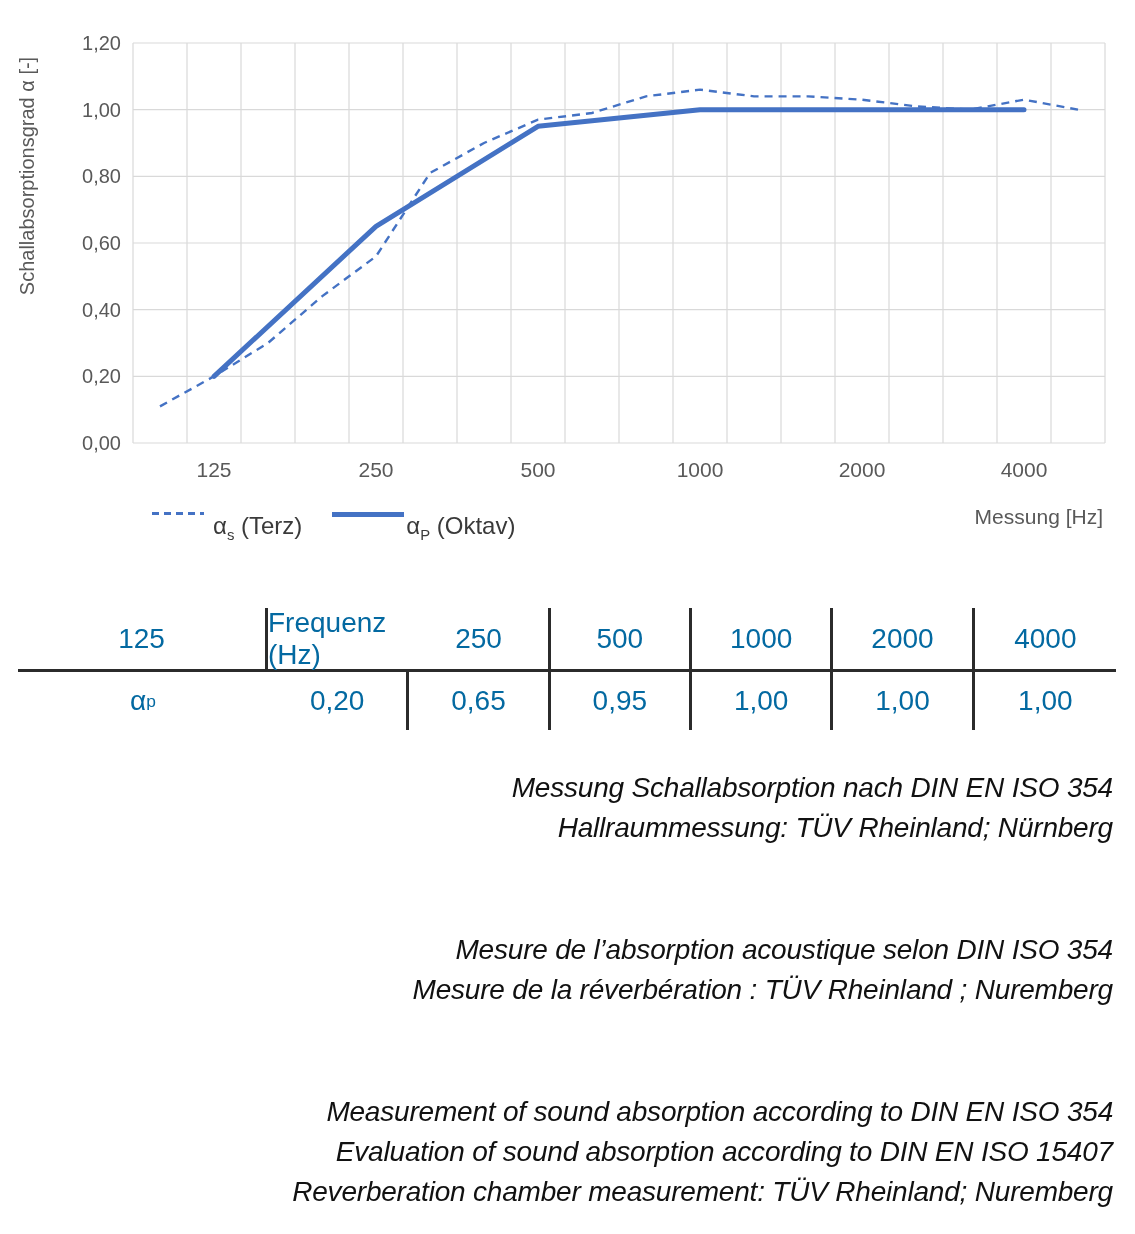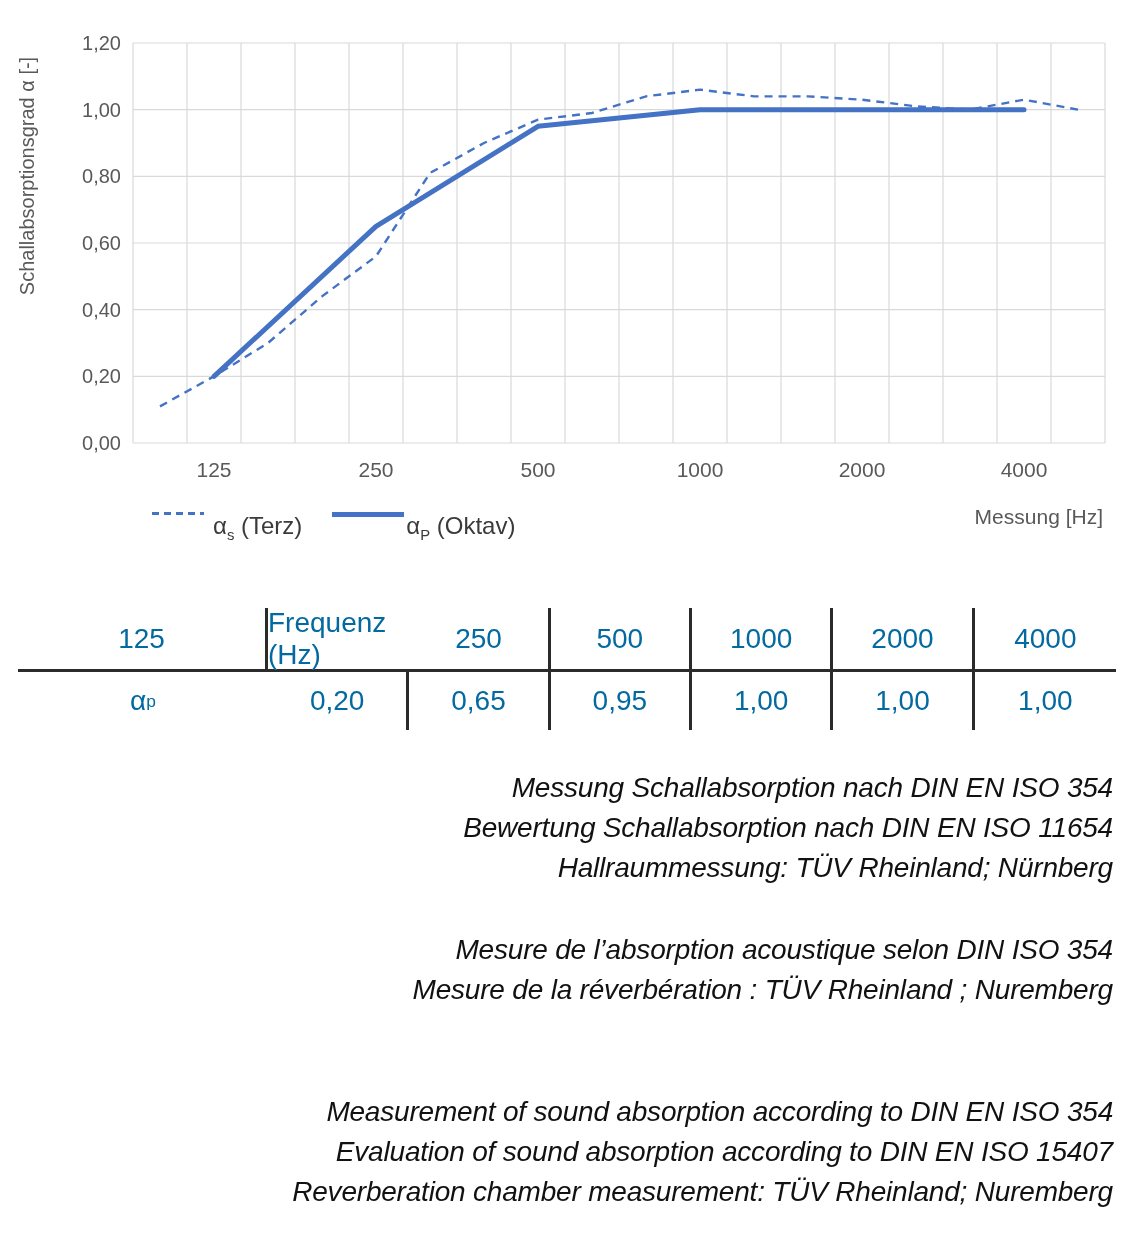--- a/index.html
+++ b/index.html
@@ -109,21 +109,20 @@
     <div class="c dat vr">0,65</div>
     <div class="c dat vr">0,95</div>
     <div class="c dat vr">1,00</div>
     <div class="c dat vr">1,00</div>
     <div class="c dat">1,00</div>
   </div>
 
   
   <div class="note note-de">
     <div>Messung Schallabsorption nach DIN EN ISO 354</div>
-    <div>Bewertung Schallabsorption nach DIN EN ISO 11654</div>
     <div>Hallraummessung: TÜV Rheinland; Nürnberg</div>
   </div>
   <div class="note note-fr">
     <div>Mesure de l’absorption acoustique selon DIN ISO 354</div>
     <div>Mesure de la réverbération : TÜV Rheinland ; Nuremberg</div>
   </div>
   <div class="note note-en">
     <div>Measurement of sound absorption according to DIN EN ISO 354</div>
     <div>Evaluation of sound absorption according to DIN EN ISO 15407</div>
     <div>Reverberation chamber measurement: TÜV Rheinland; Nuremberg</div>

